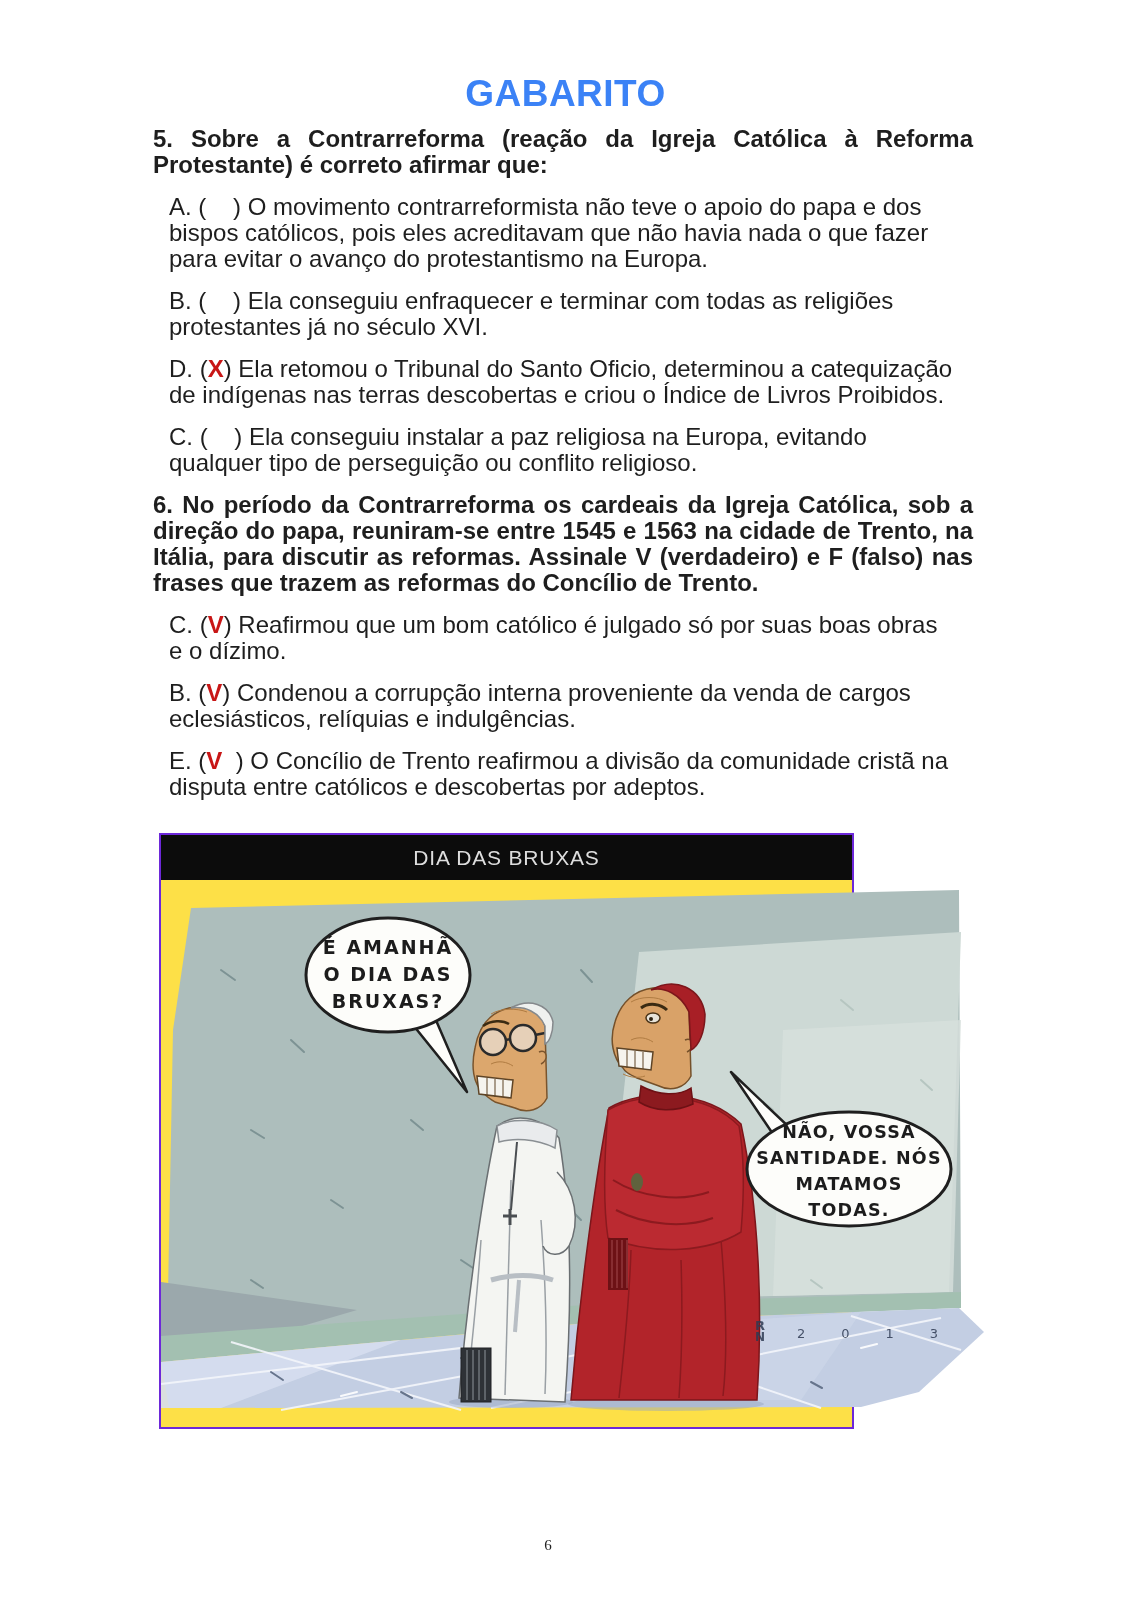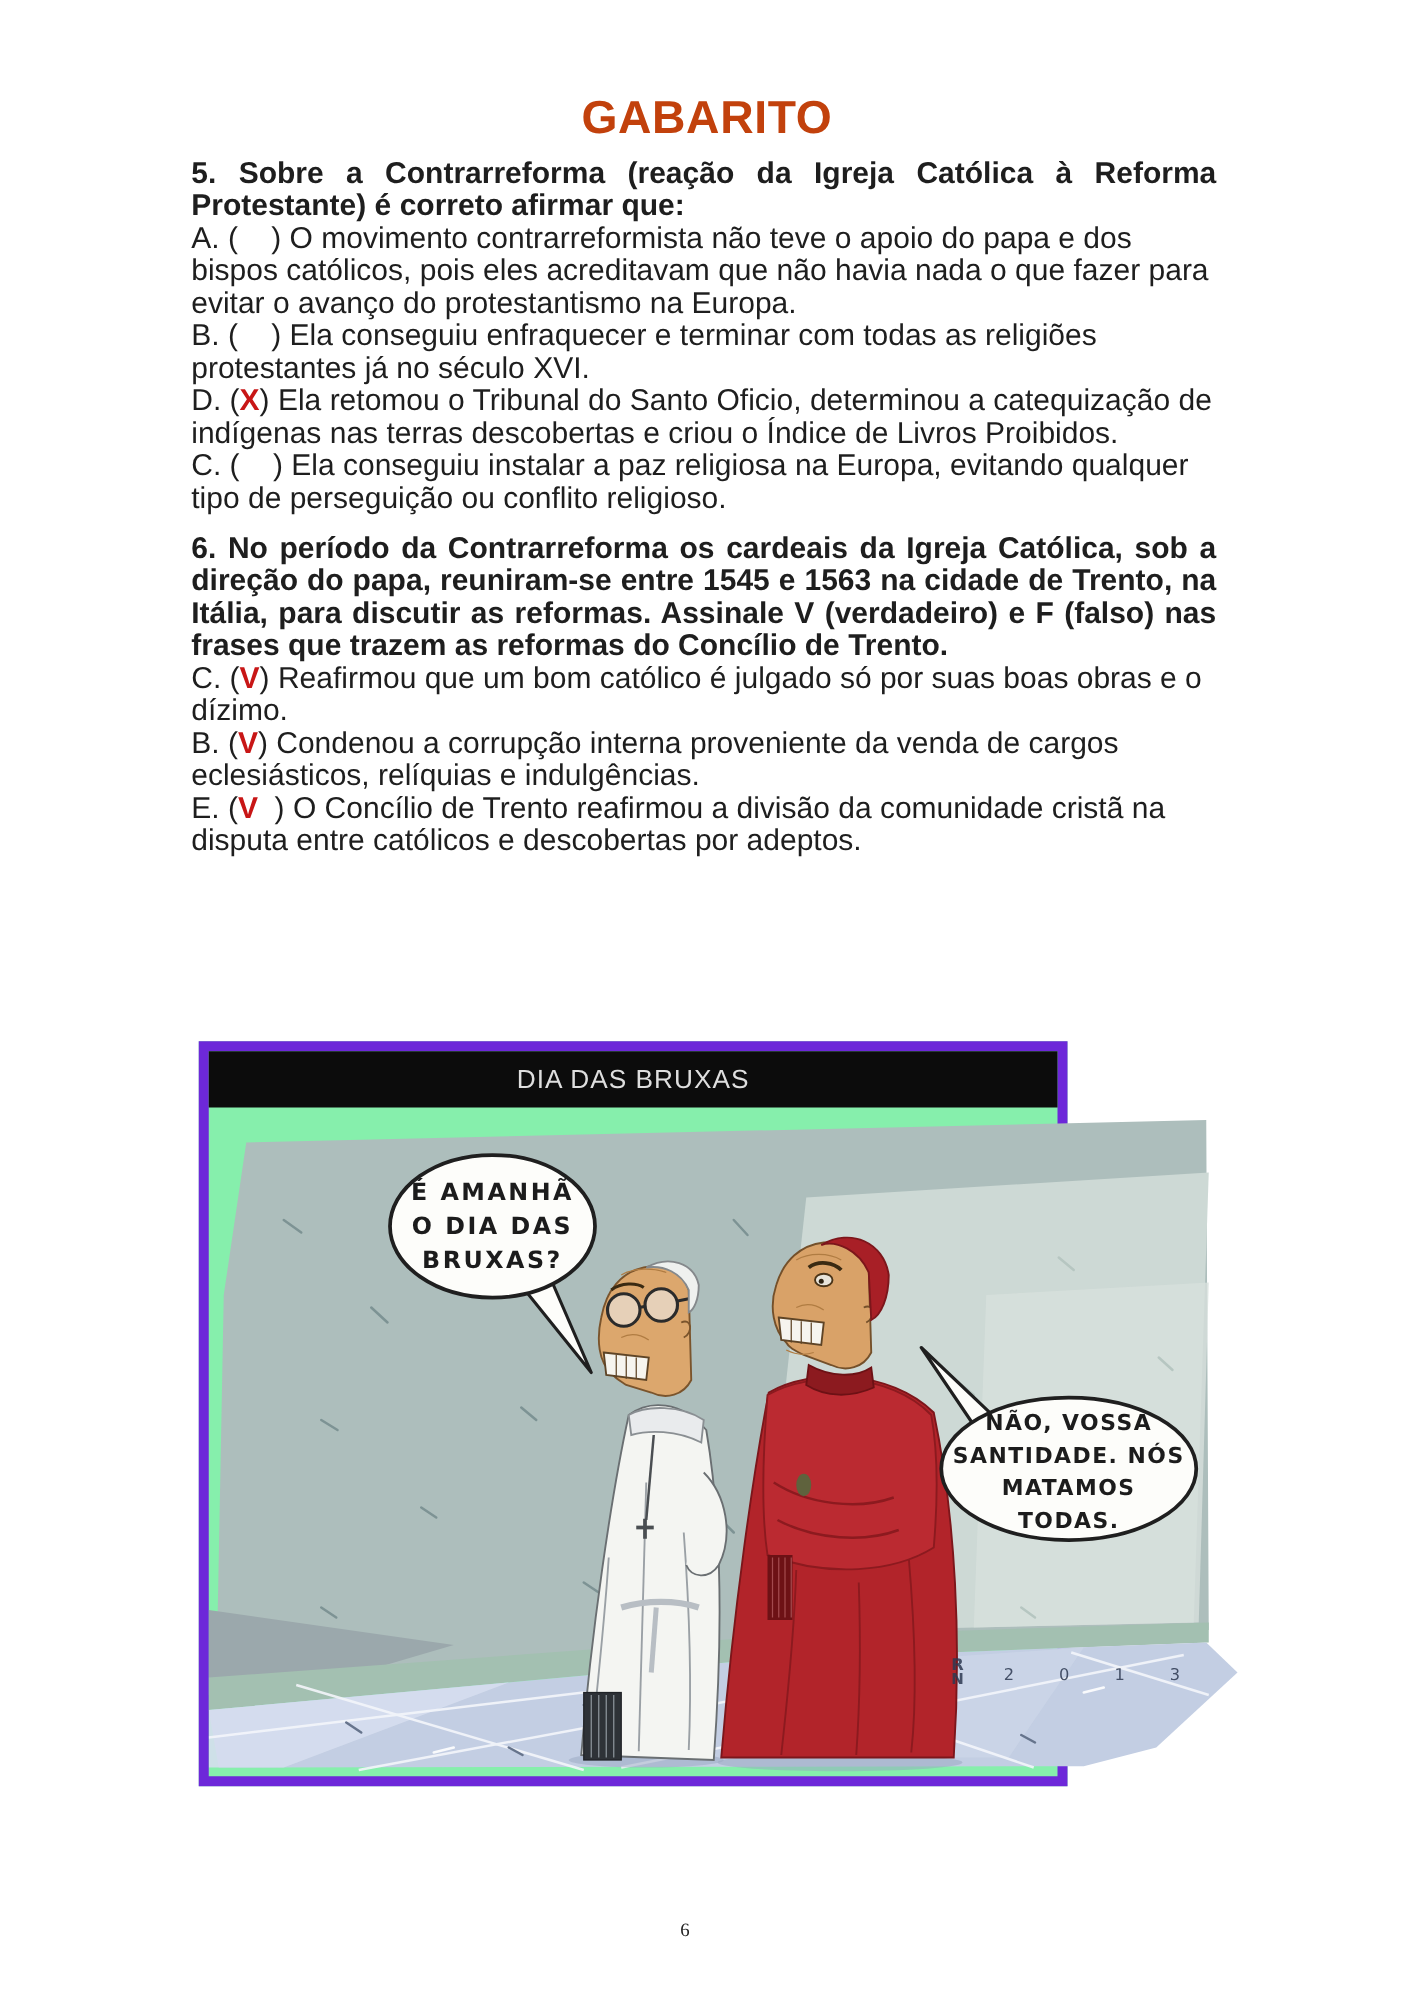--- a/index.html
+++ b/index.html
@@ -1,26 +1,26 @@
 <!DOCTYPE html>
 <html><head>
 <meta charset="utf-8">
 <style>
   html,body{margin:0;padding:0;background:#ffffff;}
   .page{position:relative;width:1131px;height:1600px;background:#ffffff;overflow:hidden;
         font-family:"Liberation Sans",sans-serif;color:#1e1e1e;}
   .doc-title{position:absolute;top:48px;left:0;width:1131px;text-align:center;
-             font-size:37px;font-weight:bold;letter-spacing:.5px;color:#c2410c;}
+             font-size:37px;font-weight:bold;letter-spacing:.5px;color:#3b82f6;}
   .content{position:absolute;left:153px;top:126px;width:820px;font-size:24px;line-height:26px;}
   .qhead{margin:0;font-weight:bold;text-align:justify;}
-  .opt{margin:0;white-space:pre-wrap;}
+  .opt{margin:16px;white-space:pre-wrap;}
   .ans{color:#c81616;font-weight:bold;}
   .q6{margin-top:14px;}
   .comic{position:absolute;left:159px;top:833px;width:695px;height:596px;margin:0;
-         border:8px solid #6d28d9;box-sizing:border-box;background:#86efac;}
+         border:2px solid #6d28d9;box-sizing:border-box;background:#fde047;}
   .comic-title{height:45px;background:#0c0c0c;color:#dedede;font-size:21px;letter-spacing:.8px;
                text-align:center;line-height:45px;font-weight:normal;}
   .comic-art{width:841px;height:547px;}
   .comic-art svg{display:block;}
   .bubble-text{font-family:"DejaVu Sans",sans-serif;font-weight:bold;fill:#1c1c1c;}
   .sig{font-family:"DejaVu Sans",sans-serif;fill:#2e3a52;}
   .page-num{position:absolute;top:1537px;left:0;width:1096px;text-align:center;
             font-family:"Liberation Serif",serif;font-size:15px;color:#222;}
 </style>
 </head>

